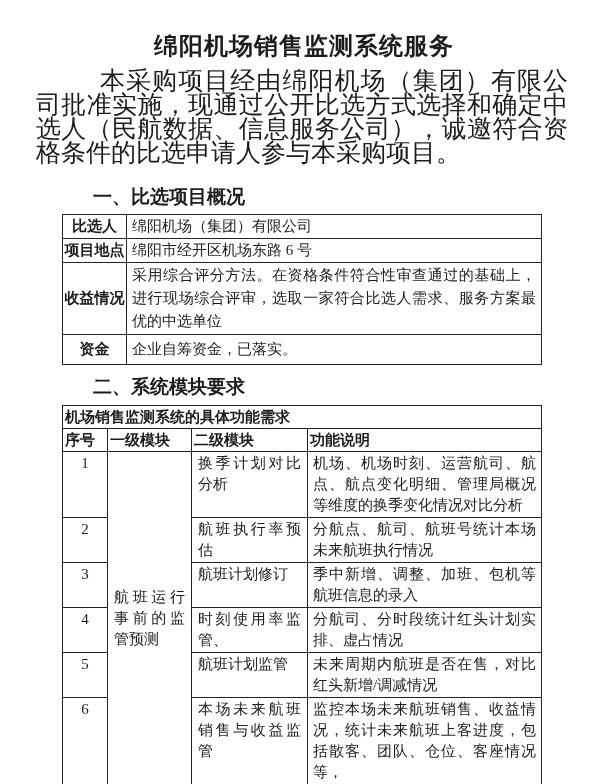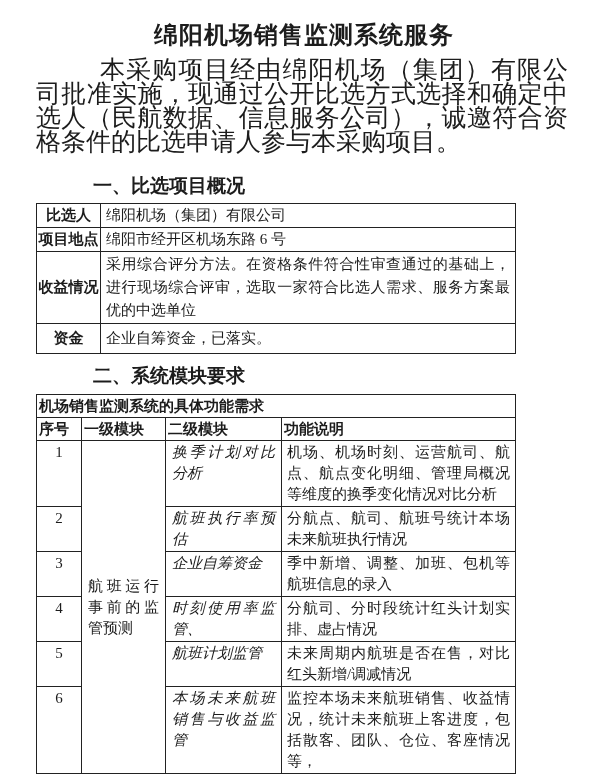--- a/index.html
+++ b/index.html
@@ -8,21 +8,21 @@
     background: #ffffff;
   }
   body {
     width: 604px;
     height: 784px;
     overflow: hidden;
     font-family: "Liberation Serif", "DejaVu Serif", serif;
     color: #1c1c1c;
   }
   .page {
-    padding: 20px 32px 0 36px;
+    padding: 31px 32px 0 36px;
     box-sizing: border-box;
     width: 604px;
     height: 784px;
     overflow: hidden;
   }
   .doc-title {
     margin: 0;
     text-align: center;
     font-size: 24px;
     font-weight: bold;
@@ -42,20 +42,21 @@
     margin: 0;
     padding-left: 57px;
     font-size: 19px;
     font-weight: bold;
     line-height: 24px;
   }
   .sec-heading.first { margin-top: 20px; }
   .sec-heading.second { margin-top: 10px; }
   table {
     border-collapse: collapse;
+    margin-left: 26px;
     table-layout: fixed;
   }
   td, th {
     border: 1.6px solid #222222;
     font-size: 15px;
     box-sizing: border-box;
   }
   
   .t-overview { width: 479px; margin-top: 5px; }
   .t-overview th {
@@ -92,21 +93,21 @@
     font-weight: bold;
     line-height: 22px;
     padding: 0 2px;
   }
   .t-modules td.c-no { text-align: center; }
   .t-modules td.c-m1 {
     vertical-align: middle;
     text-align: justify;
     padding: 1px 6px;
   }
-  .t-modules td.c-m2 { text-align: justify; padding: 1px 6px; font-style: italic; }
+  .t-modules td.c-m2 { text-align: justify; padding: 1px 6px; }
   .t-modules td.c-desc { text-align: justify; }
 </style>
 </head>
 <body>
 
 <div class="page">
 
   <h1 class="doc-title">
     <span class="tline">绵阳机场销售监测系统服务</span>
   </h1>
@@ -165,21 +166,21 @@
         <td class="c-m2">换季计划对比分析</td>
         <td class="c-desc">机场、机场时刻、运营航司、航点、航点变化明细、管理局概况等维度的换季变化情况对比分析</td>
       </tr>
       <tr>
         <td class="c-no">2</td>
         <td class="c-m2">航班执行率预估</td>
         <td class="c-desc">分航点、航司、航班号统计本场未来航班执行情况</td>
       </tr>
       <tr>
         <td class="c-no">3</td>
-        <td class="c-m2">企业自筹资金</td>
+        <td class="c-m2">航班计划修订</td>
         <td class="c-desc">季中新增、调整、加班、包机等航班信息的录入</td>
       </tr>
       <tr>
         <td class="c-no">4</td>
         <td class="c-m2">时刻使用率监管、</td>
         <td class="c-desc">分航司、分时段统计红头计划实排、虚占情况</td>
       </tr>
       <tr>
         <td class="c-no">5</td>
         <td class="c-m2">航班计划监管</td>

